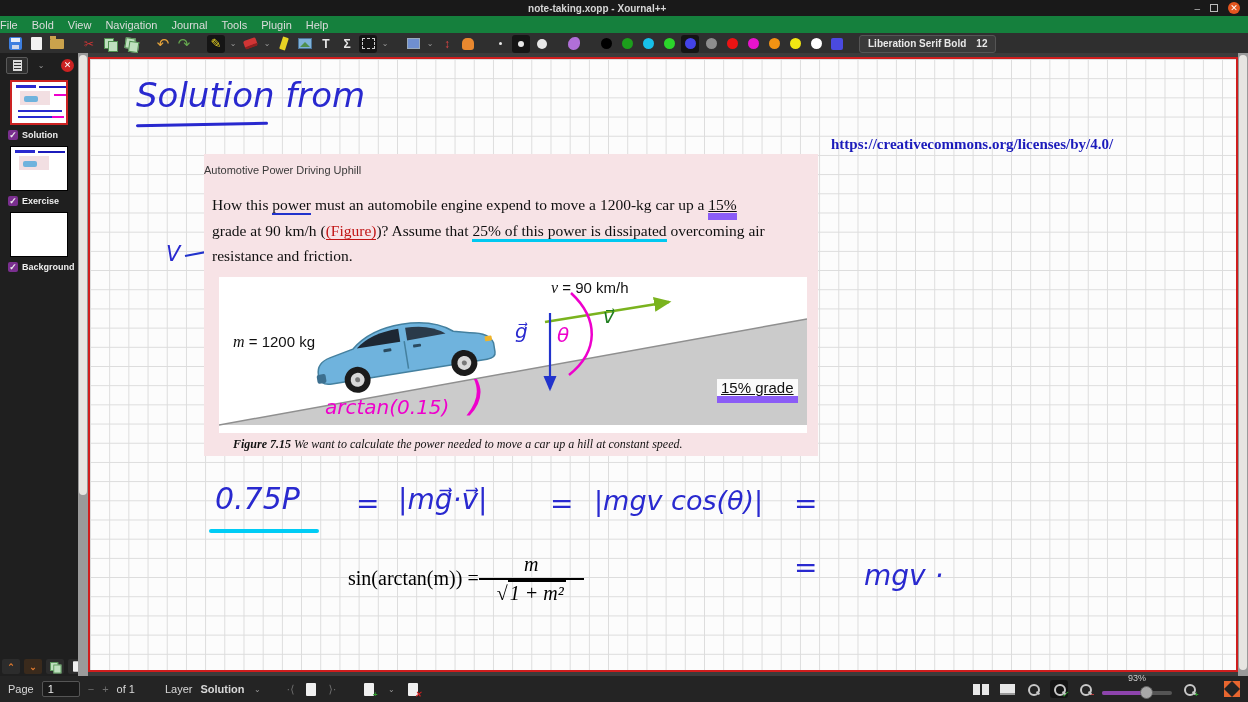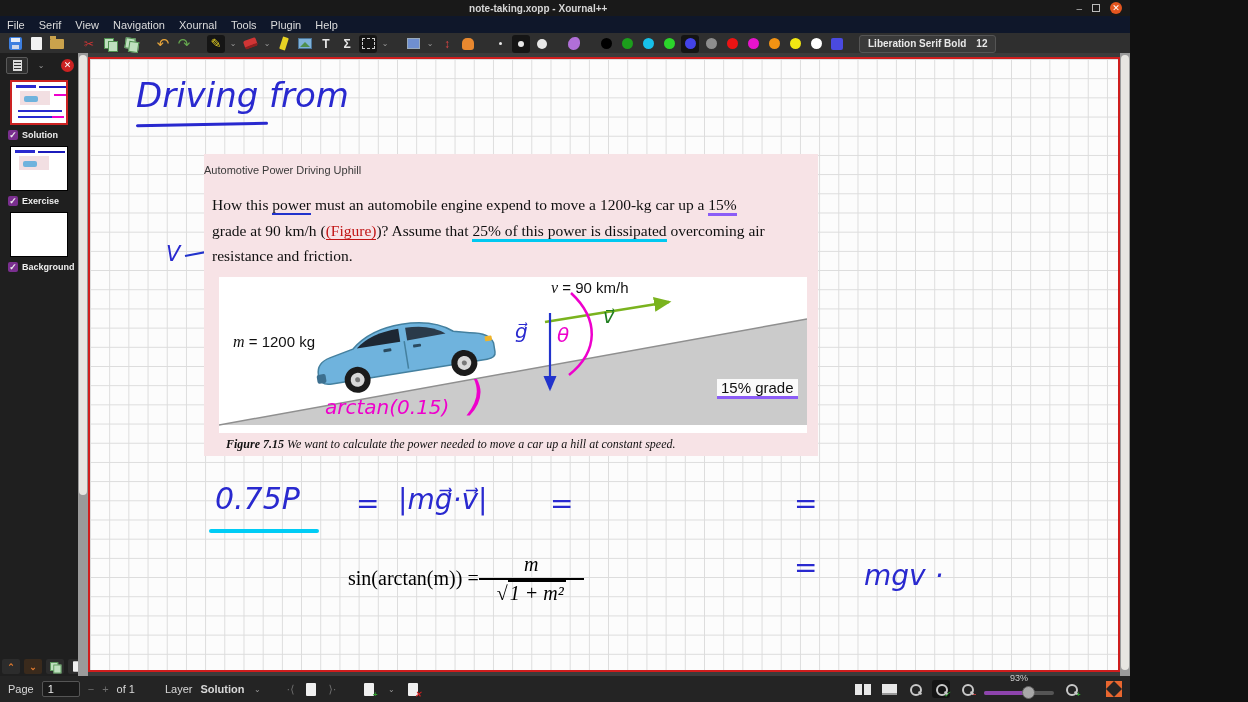--- a/index.html
+++ b/index.html
@@ -1,30 +1,30 @@
 <!DOCTYPE html>
 <html><head>
 <meta charset="utf-8">
 <style>
   * { margin:0; padding:0; box-sizing:border-box; }
   html,body { width:1248px; height:702px; background:#111; overflow:hidden;
               font-family:"Liberation Sans", sans-serif; }
-  .window { position:relative; width:1130px; height:702px; background:#3b3b3b; }
+  .window { position:relative; width:1248px; height:702px; background:#3b3b3b; }
 
   
   .titlebar { height:16px; background:#191919; display:flex; align-items:center; }
   .titlebar .title { flex:1; text-align:center; color:#d6d6d6; font-size:10px; font-weight:bold; }
   .winbtns { display:flex; align-items:center; gap:10px; padding-right:8px; color:#bbb; font-size:10px; }
   .winbtn-close { width:12px; height:12px; border-radius:50%; background:#e3551f; color:#fff;
                   font-size:9px; line-height:12px; text-align:center; }
   .winbtn-max { width:8px; height:8px; border:1px solid #bbb; }
 
   
-  .menubar { height:17px; background:#0f172a; display:flex; align-items:center; gap:14px;
-             padding-left:7px; color:#dcdcdc; font-size:11px; }
+  .menubar { height:17px; background:#15803d; display:flex; align-items:center; gap:14px;
+             padding-left:0; color:#dcdcdc; font-size:11px; }
   .menubar span { cursor:default; }
 
   
   .toolbar { height:21px; background:#2f2f2f; display:flex; align-items:center; gap:3px; padding-left:6px; }
   .tbtn { min-width:18px; height:18px; display:flex; align-items:center; justify-content:center;
           font-size:12px; border-radius:3px; color:#ccc; position:relative; }
   .tbtn.active { background:#151515; }
   .chev { color:#9a9a9a; font-size:8px; width:10px; text-align:center; }
   .gap { width:8px; }
   .icon-save { width:13px; height:13px; background:#3d7fe0; border-radius:2px; position:relative; }
@@ -87,25 +87,25 @@
   .hw-green { color:#1f7d1f; }
   .urltext { position:absolute; color:#1b1bbb; font-family:"Liberation Serif", serif; font-weight:bold;
              font-size:15px; white-space:nowrap; }
   .stroke { position:absolute; border-radius:2px; }
 
   .problem { position:absolute; left:114px; top:95px; width:614px; height:302px; background:#f7e3e6; }
   .problem .ptitle { position:absolute; top:10px; left:0; right:0; text-align:left; color:#3a3a3a; font-size:11px; }
   .ptext { position:absolute; left:8px; top:38px; width:600px; color:#101010;
            font-family:"Liberation Serif", serif; font-size:15.5px; line-height:25.5px; }
   .u-blue { border-bottom:2px solid #2233cc; }
-  .u-mag  { border-bottom:3px solid #8b5cf6; }
+  .u-mag  { border-bottom:7px solid #8b5cf6;text-decoration:underline; }
   .u-cyan { border-bottom:3px solid #00c8f0; }
   .figlink { color:#c11414; border-bottom:1px solid #c11414; }
   .figurebox { position:absolute; left:15px; top:123px; width:588px; height:156px; background:#ffffff; }
-  .caption { position:absolute; left:22px; top:283px; font-family:"Liberation Serif", serif;
+  .caption { position:absolute; left:29px; top:283px; font-family:"Liberation Serif", serif;
              font-style:italic; font-size:12px; color:#111; }
   .caption b { font-weight:bold; }
   .figlabel { position:absolute; font-size:15px; color:#111; white-space:nowrap; }
   .figlabel .var { font-style:italic; font-family:"Liberation Serif", serif; font-size:16px; }
 
   .eq { position:absolute; font-size:28px; }
   .frac { position:absolute; display:flex; flex-direction:column; align-items:center; }
   .frac .bar { height:3px; background:#2929cf; width:100%; border-radius:2px; transform:rotate(-1.5deg); }
   .typeset { position:absolute; display:flex; align-items:center; color:#000;
              font-family:"Liberation Serif", serif; font-size:20px; }
@@ -146,24 +146,24 @@
     <div class="title">note-taking.xopp - Xournal++</div>
     <div class="winbtns">
       <span>–</span>
       <span class="winbtn-max"></span>
       <span class="winbtn-close">✕</span>
     </div>
   </div>
 
   <div class="menubar">
     <span>File</span>
-    <span>Serif</span>
+    <span>Bold</span>
     <span>View</span>
     <span>Navigation</span>
-    <span>Xournal</span>
+    <span>Journal</span>
     <span>Tools</span>
     <span>Plugin</span>
     <span>Help</span>
   </div>
 
   <div class="toolbar">
     <span class="tbtn">
         <i class="icon-save"></i>
       </span>
     <span class="tbtn">
@@ -326,23 +326,24 @@
     </div>
 
     <div class="vscroll">
       <div class="handle" style="top:2px;height:440px"></div>
     </div>
 
     <div class="canvas">
       <div class="pagewrap">
         <div class="page">
 
-          <div class="hw" style="left:46px;top:16px;font-size:34px">Driving from</div>
+          <div class="hw" style="left:46px;top:16px;font-size:34px">Solution from</div>
           <div class="stroke" style="left:46px;top:64px;width:132px;height:3px;background:#2929cf;transform:rotate(-1deg)"></div>
 
+          <div class="urltext" style="left:741px;top:77px">https://creativecommons.org/licenses/by/4.0/</div>
 
           <div class="hw" style="left:238px;top:100px;font-size:23px">P</div>
           <div class="hw" style="left:574px;top:99px;font-size:21px">m</div>
           <div class="hw" style="left:76px;top:183px;font-size:21px">V</div>
 
           <svg width="1145" height="607" style="position:absolute;left:0;top:0;pointer-events:none">
             <defs>
               <marker id="ab" markerWidth="8" markerHeight="8" refX="5" refY="3" orient="auto">
                 <path d="M0,0 L6,3 L0,6 Z" fill="#2233cc"></path>
               </marker>
@@ -406,20 +407,21 @@
               <b>Figure 7.15</b><span> We want to calculate the power needed to move a car up a hill at constant speed.</span>
             </div>
           </div>
 
 
           <div class="hw eq" style="left:125px;top:422px;font-size:30px">0.75P</div>
           <div class="stroke" style="left:119px;top:470px;width:110px;height:4px;background:#00ccf5"></div>
           <div class="hw eq" style="left:266px;top:428px">=</div>
           <div class="hw eq" style="left:308px;top:424px">|mg⃗·v⃗|</div>
           <div class="hw eq" style="left:460px;top:428px">=</div>
+          <div class="hw eq" style="left:504px;top:426px;font-size:27px">|mgv cos(θ)|</div>
           <div class="hw eq" style="left:704px;top:428px">=</div>
 
           <div class="typeset" style="left:258px;top:494px">
             <span>sin(arctan(m)) =</span>
             <span class="tfrac">
               <span style="font-style:italic">m</span>
               <span class="tbar" style="width:105px"></span>
               <span><span>√</span><span class="rad" style="font-style:italic">1 + m²</span></span>
             </span>
           </div>

